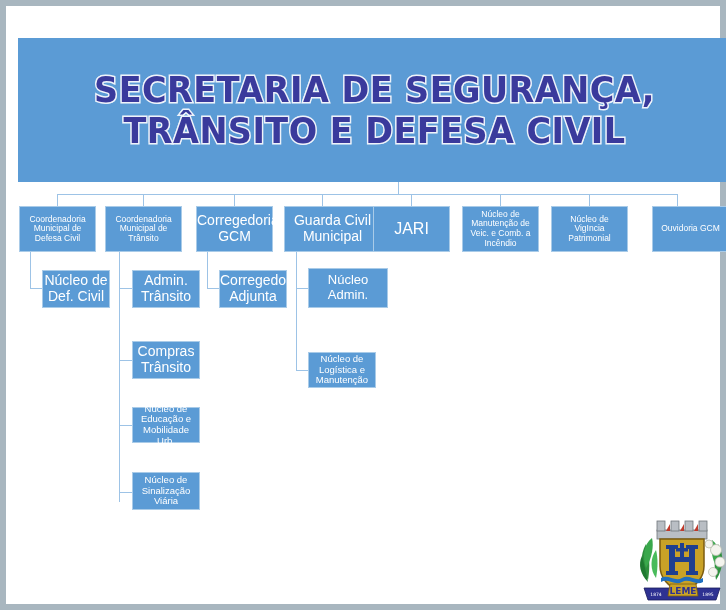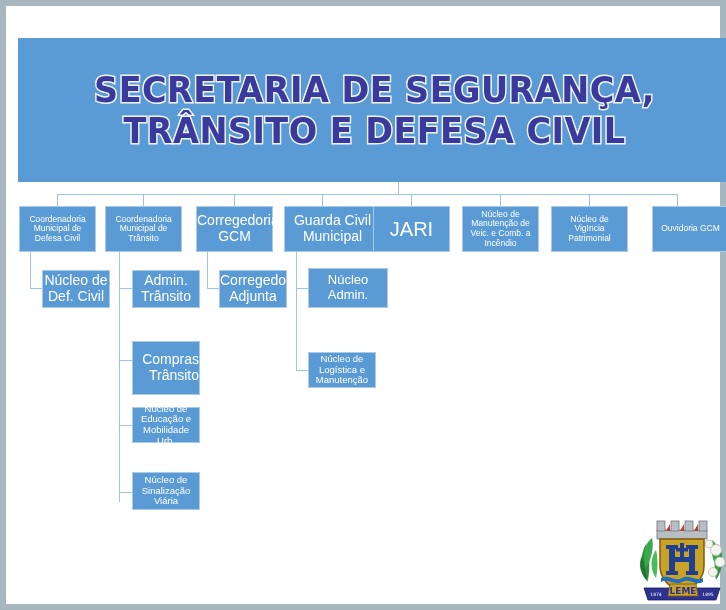--- a/index.html
+++ b/index.html
@@ -80,21 +80,21 @@
     display: block;
     width: 100%;
     white-space: pre-line;
   }
 
   
   .t-xs   { font-size:  8.5px; justify-content: center; }
   .t-sm   { font-size:  9.5px; }
   .t-md   { font-size: 14px; }
   .t-lg   { font-size: 13px; }
-  .t-xl   { font-size: 20px; }
+  .t-xl   { font-size: 16px; }
 
   .overflowy span { position: relative; }
 
   
   .line {
     position: absolute;
     background: #9dc3e6;
   }
   .line.h { height: 1px; }
   .line.v { width: 1px; }
@@ -188,21 +188,21 @@
     <div class="line h" style="left:113px; top:106px; width:13px;"></div>
     <div class="line h" style="left:113px; top:178px; width:13px;"></div>
     <div class="line h" style="left:113px; top:243px; width:13px;"></div>
     <div class="line h" style="left:113px; top:310px; width:13px;"></div>
 
     <div class="node t-md" style="left:126px; top:88px; width:68px; height:38px;">
       <span>Admin.
 Trânsito</span>
     </div>
 
-    <div class="node t-md" style="left:126px; top:159px; width:68px; height:54px;text-align:right;">
+    <div class="node t-md" style="left:126px; top:159px; width:68px; height:38px;">
       <span>Compras
 Trânsito</span>
     </div>
 
     <div class="node t-sm overflowy" style="left:126px; top:225px; width:68px; height:36px;">
       <span>Núcleo de
 Educação e
 Mobilidade Urb.</span>
     </div>
 

